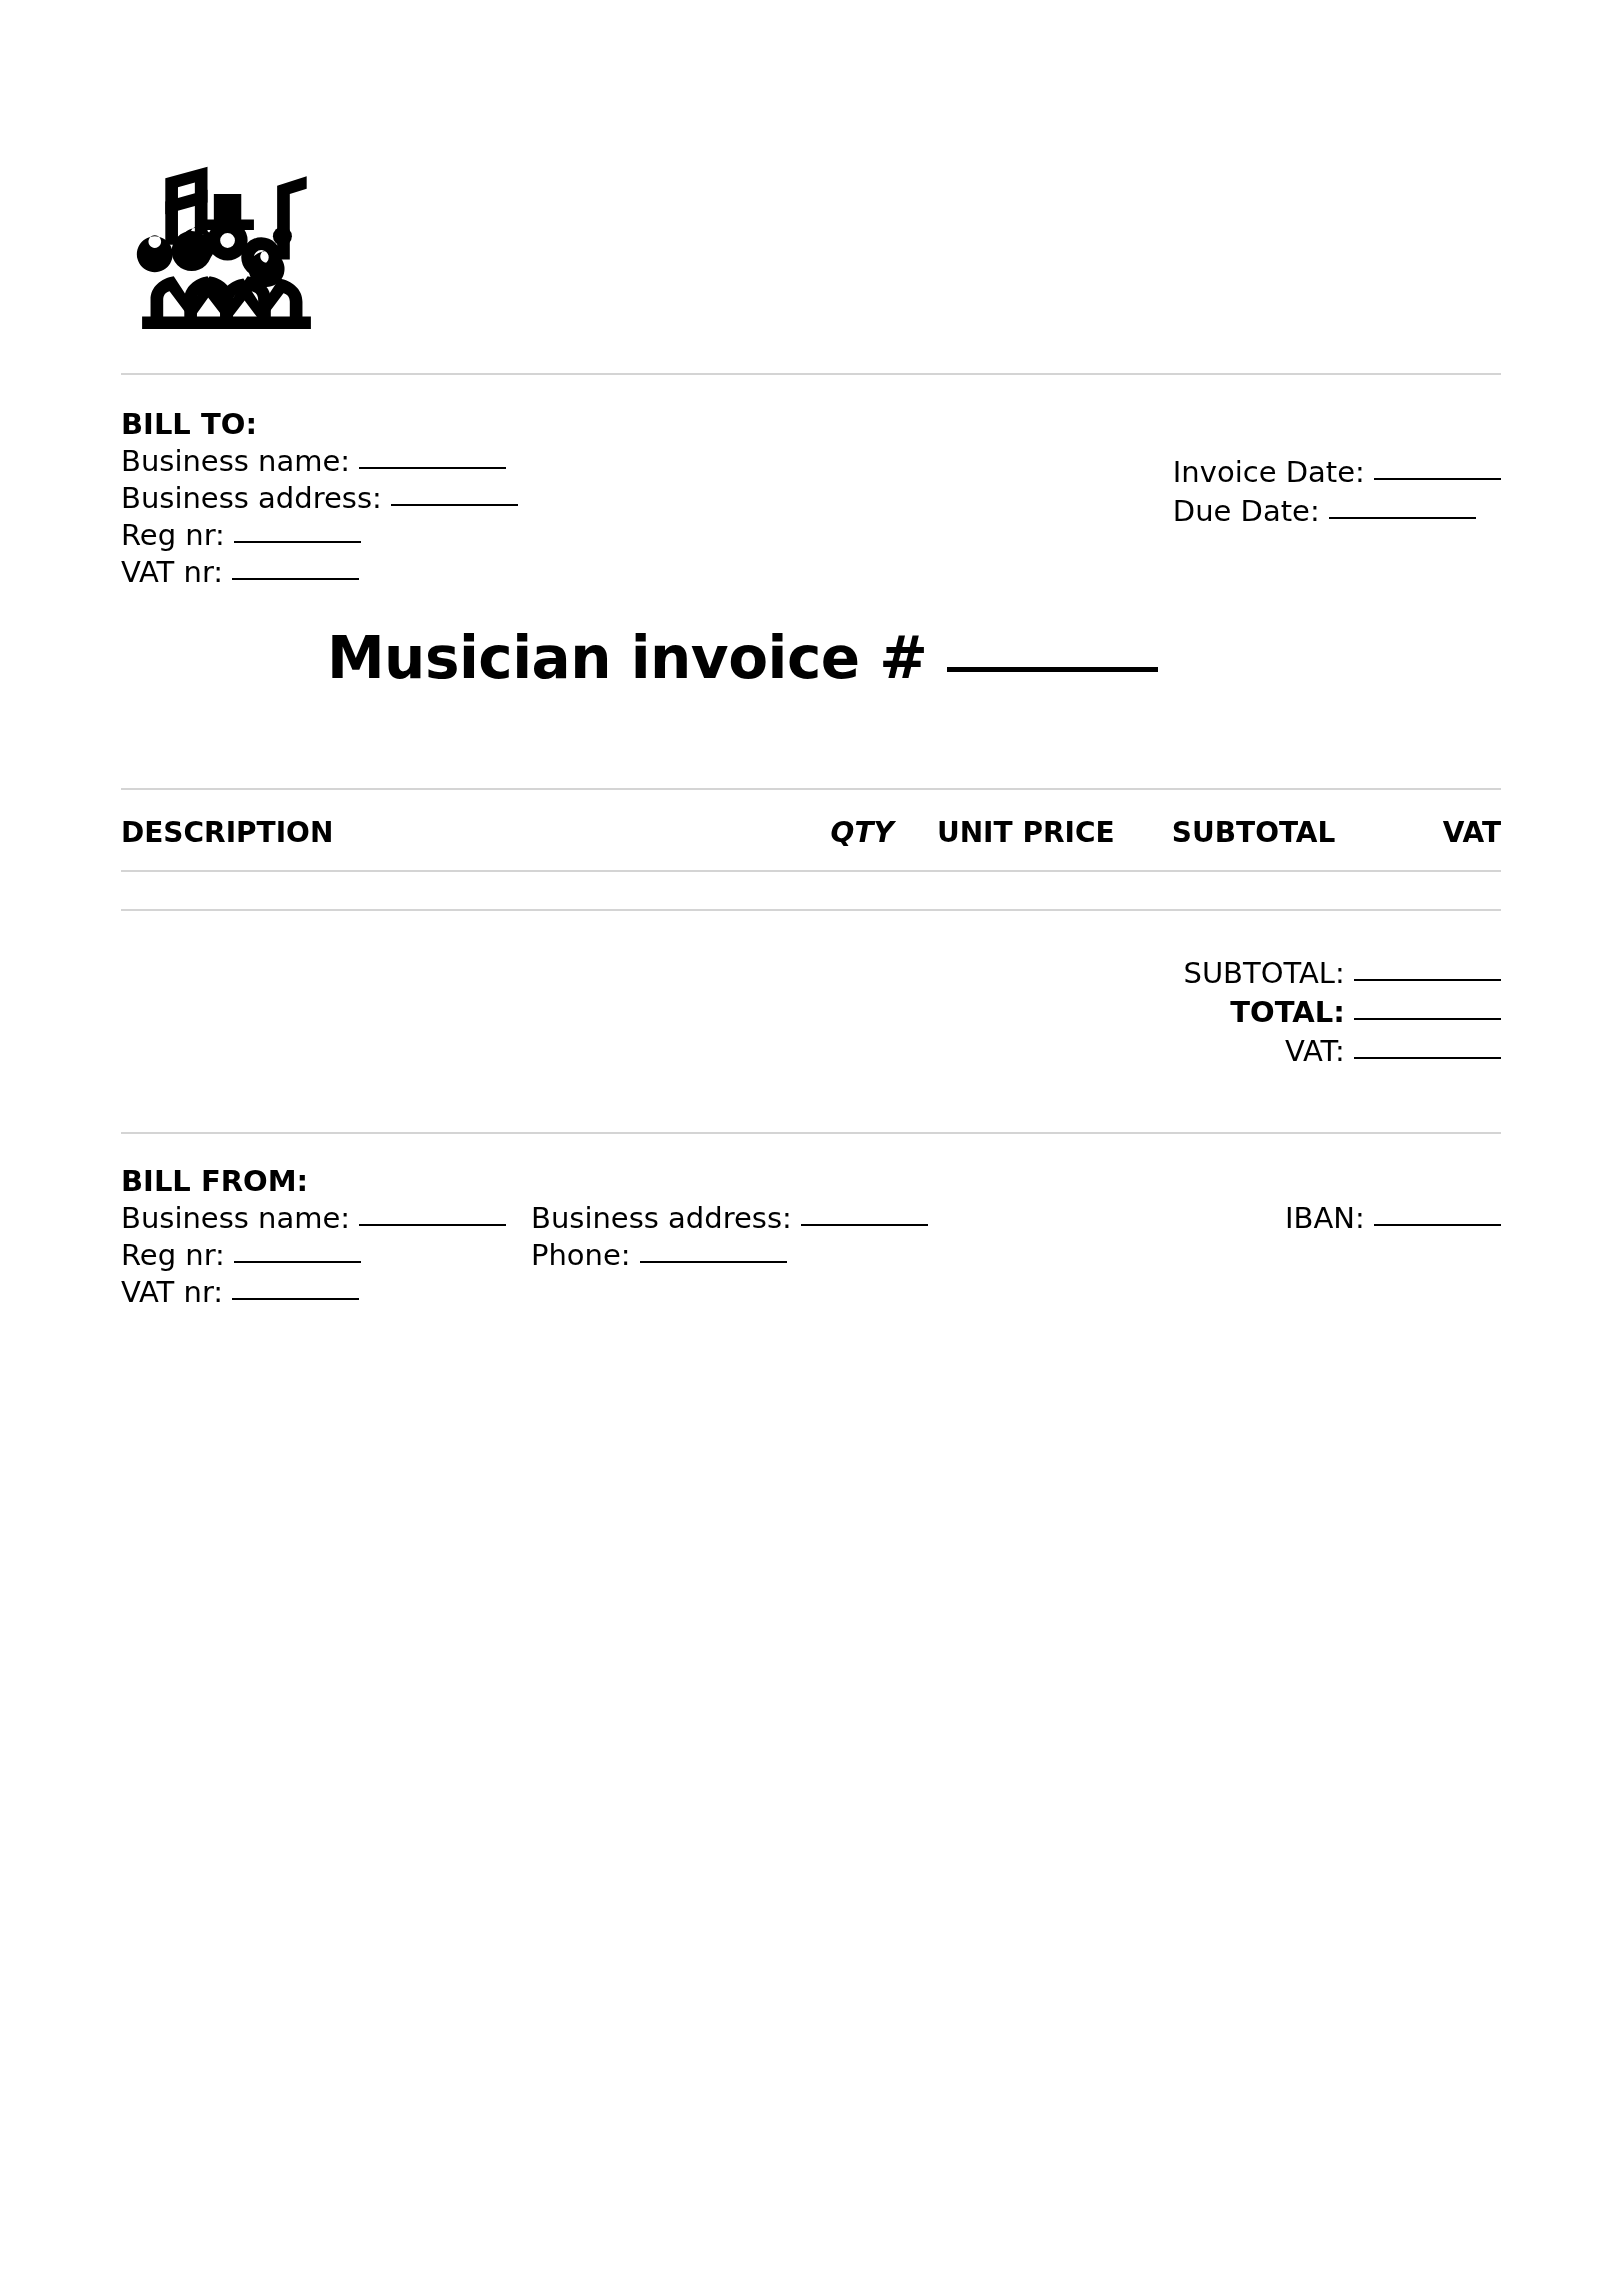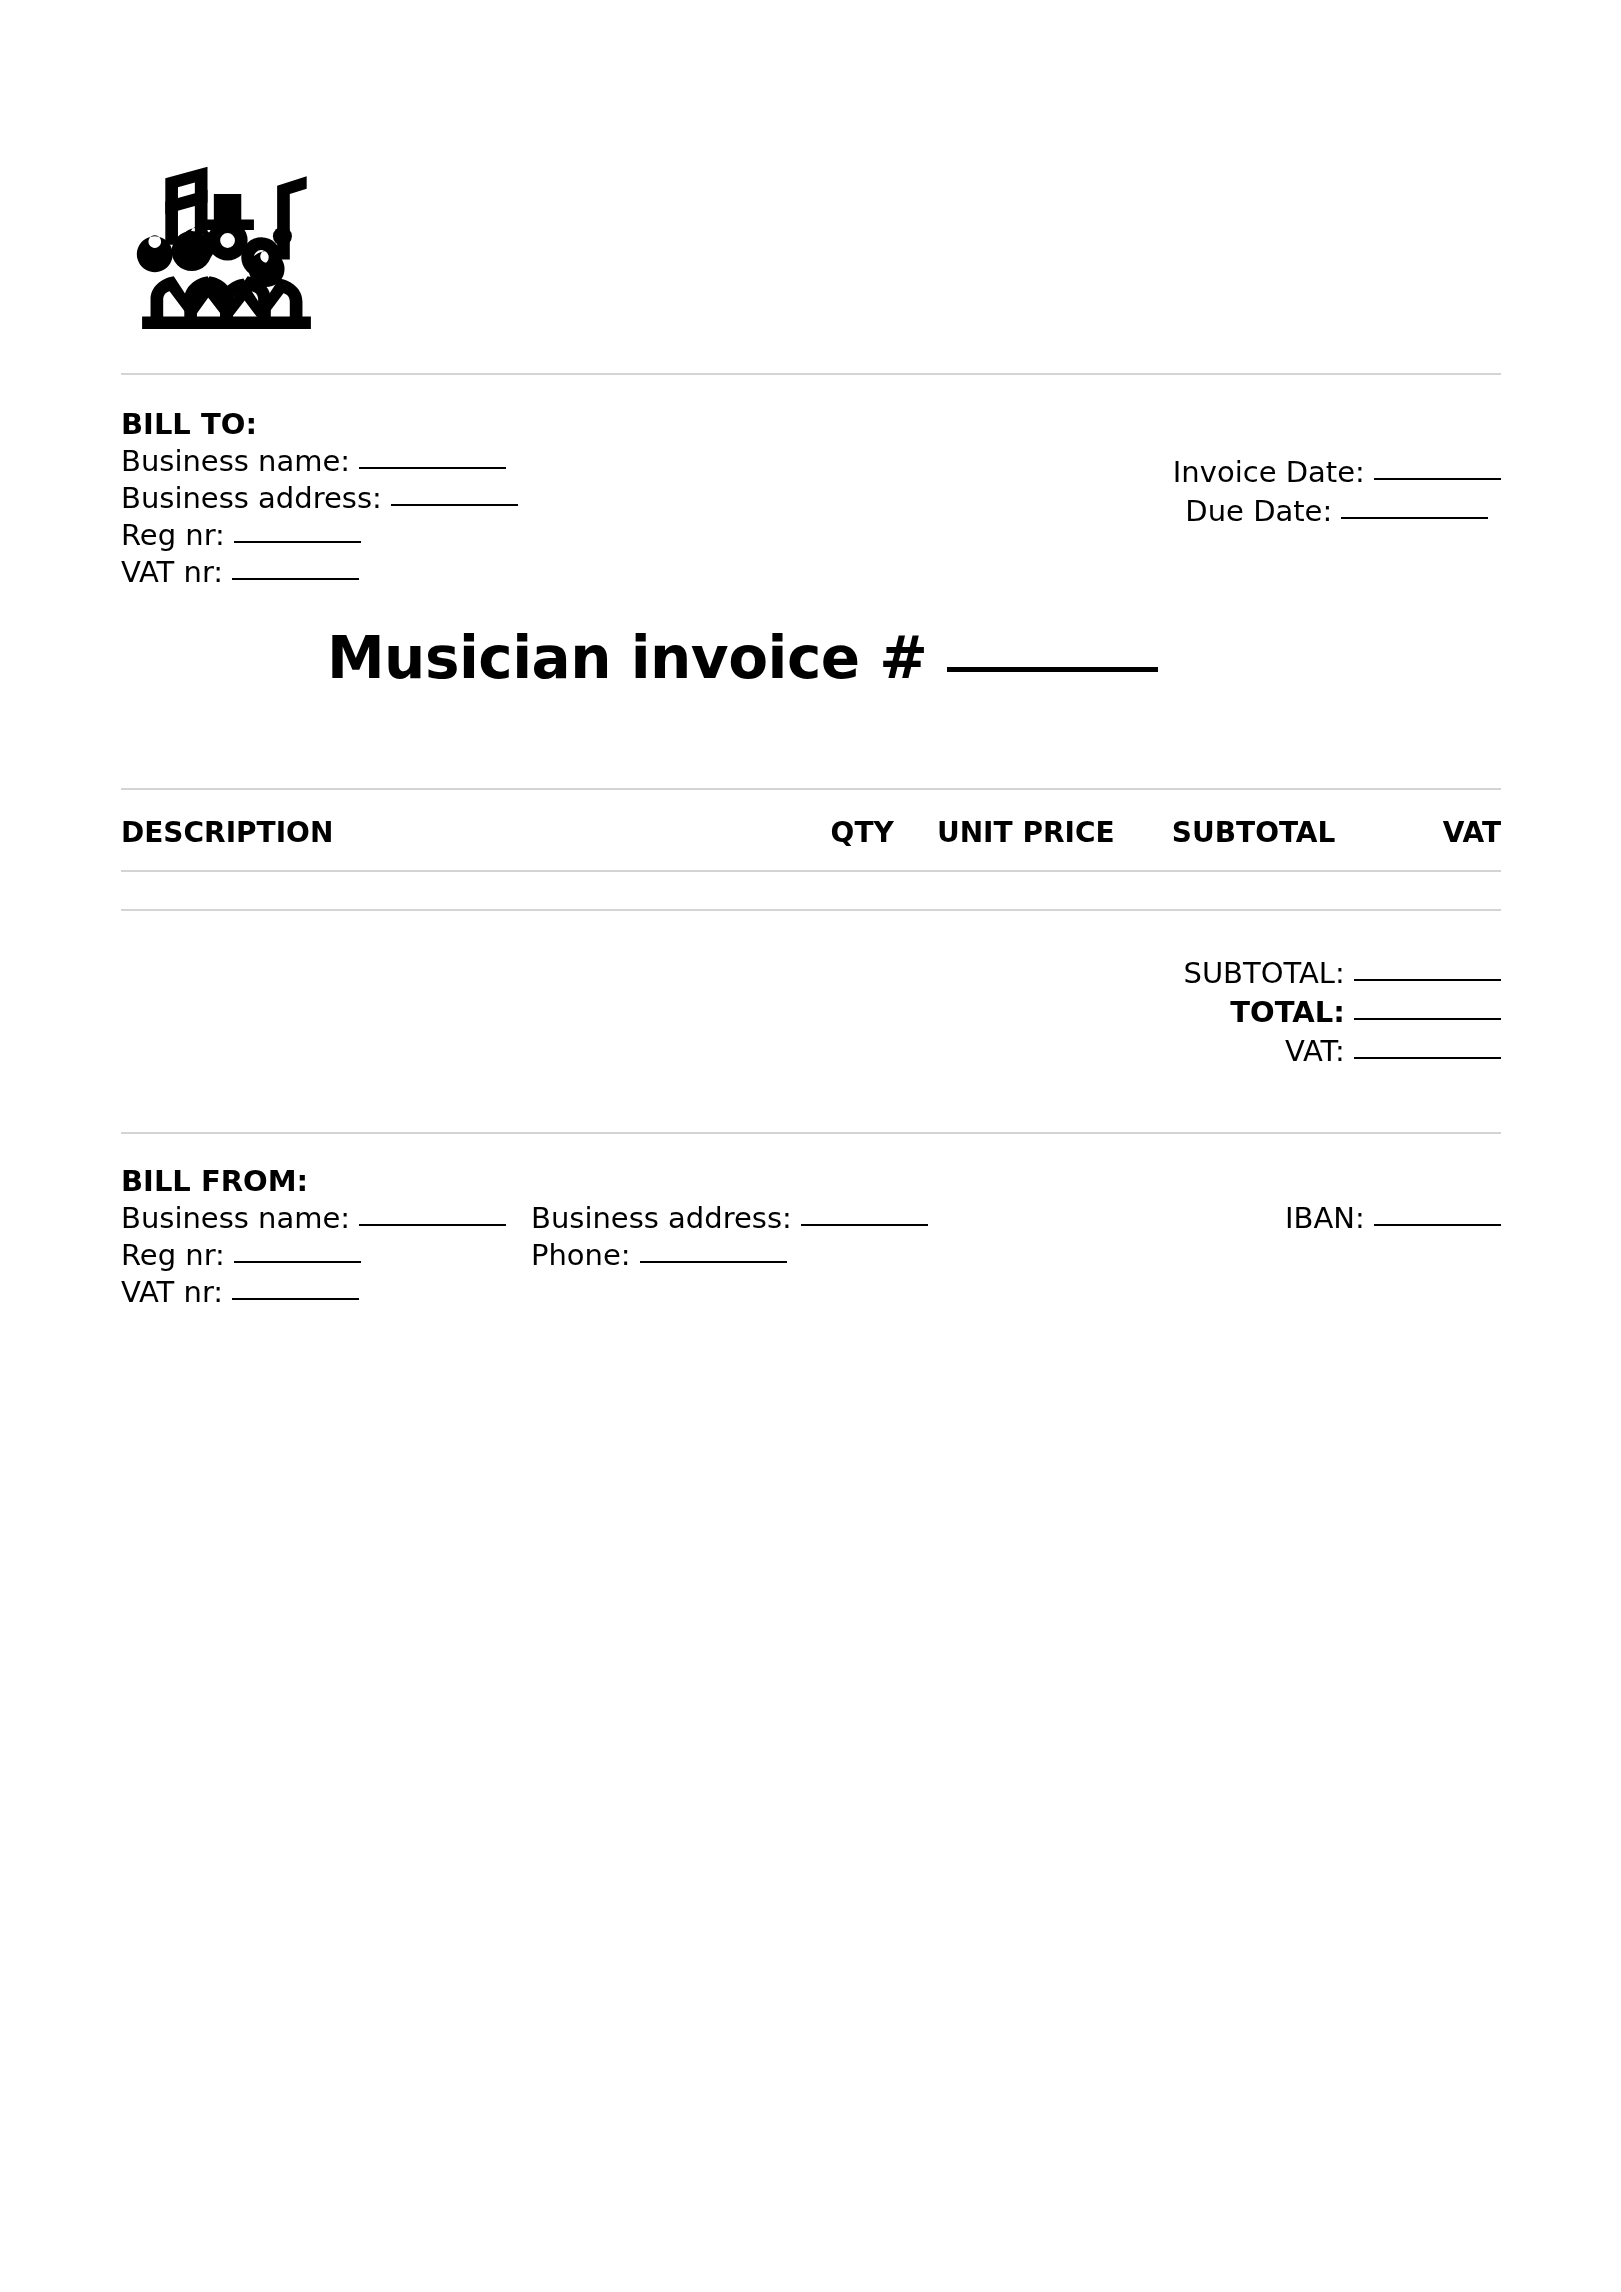--- a/index.html
+++ b/index.html
@@ -64,21 +64,21 @@
   
   .parties {
     display: flex;
     justify-content: space-between;
     align-items: flex-start;
     padding-top: 31px;
   }
   .bill-to { flex: 0 0 auto; }
   .dates {
     flex: 0 0 auto;
-    text-align: center;
+    text-align: left;
     padding-top: 47px;
   }
   .dates .ln { line-height: 39px; }
 
   
   .title-row {
     text-align: center;
     padding-top: 33px;
     padding-right: 137px;
   }
@@ -106,21 +106,21 @@
   table.items th {
     font-size: 28px;
     font-weight: bold;
     text-align: left;
     padding: 25.5px 0 21.6px 0;
     border-bottom: 2.9px solid #d4d4d4;
     white-space: nowrap;
   }
   table.items th.num { text-align: right; }
   .col-desc  { width: 44%; }
-  .col-qty   { width: 12%; }
+  .col-qty   { width: 12%; font-style: italic; }
   .col-price { width: 16%; }
   .col-sub   { width: 16%; }
   .col-vat   { width: 12%; }
   table.items td {
     height: 37px;
     border-bottom: 2.9px solid #d4d4d4;
     padding: 0;
   }
 
   

